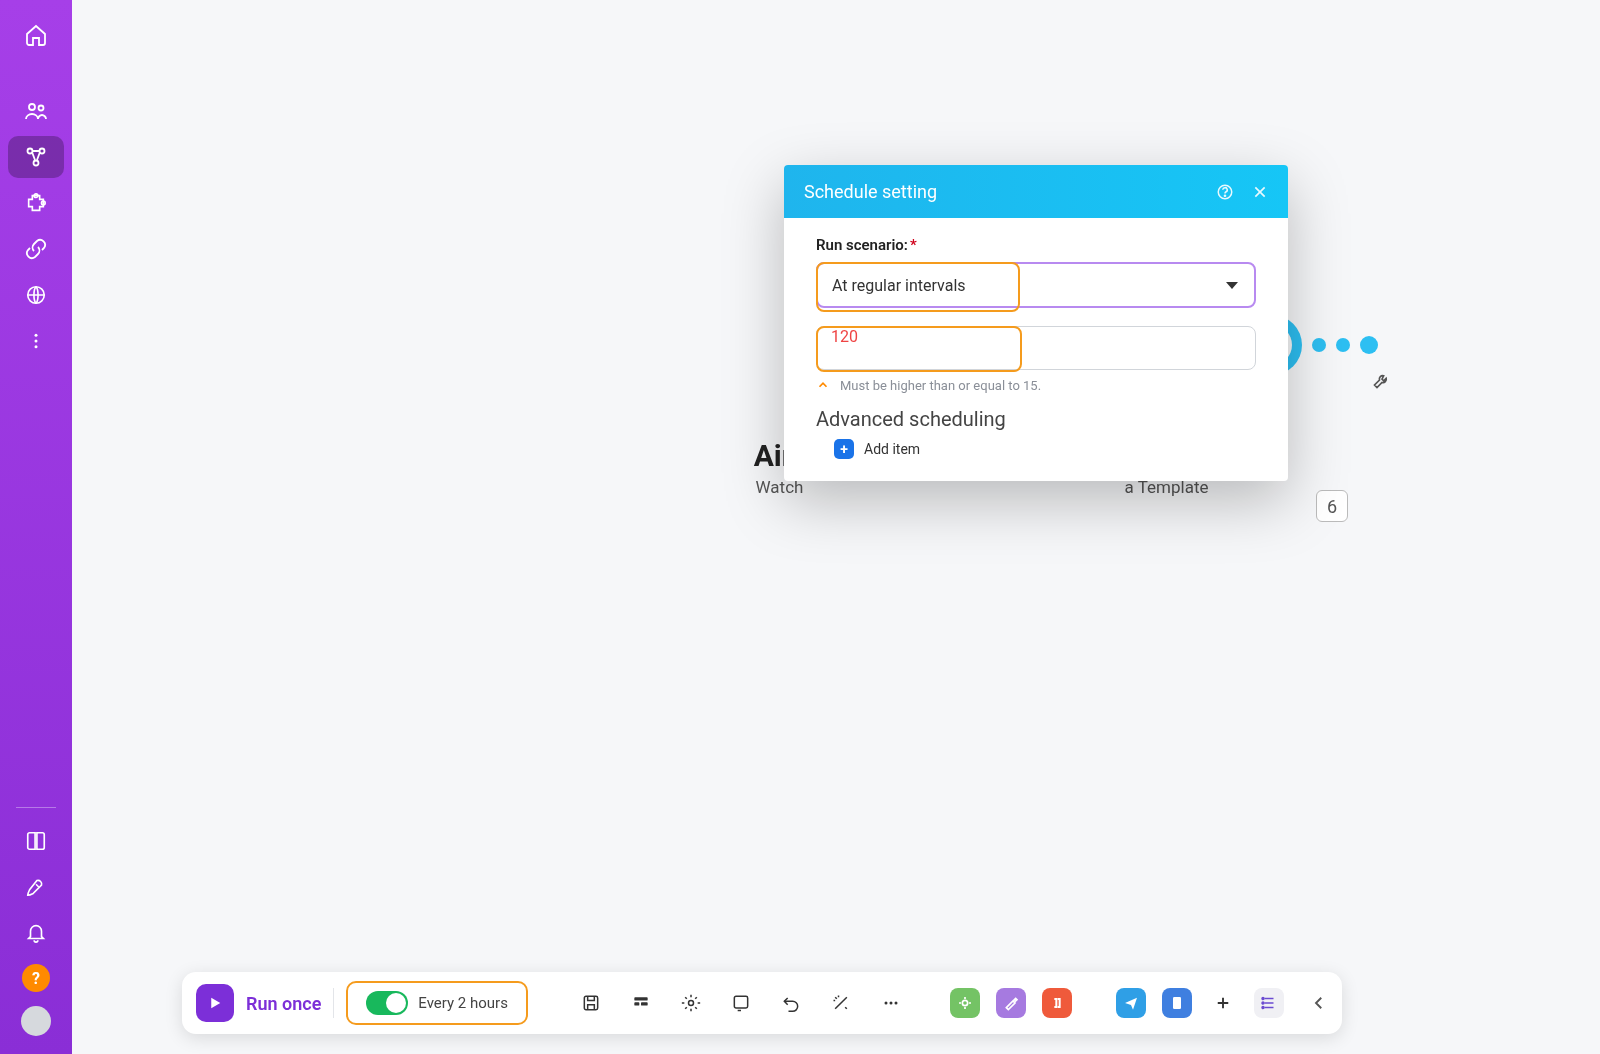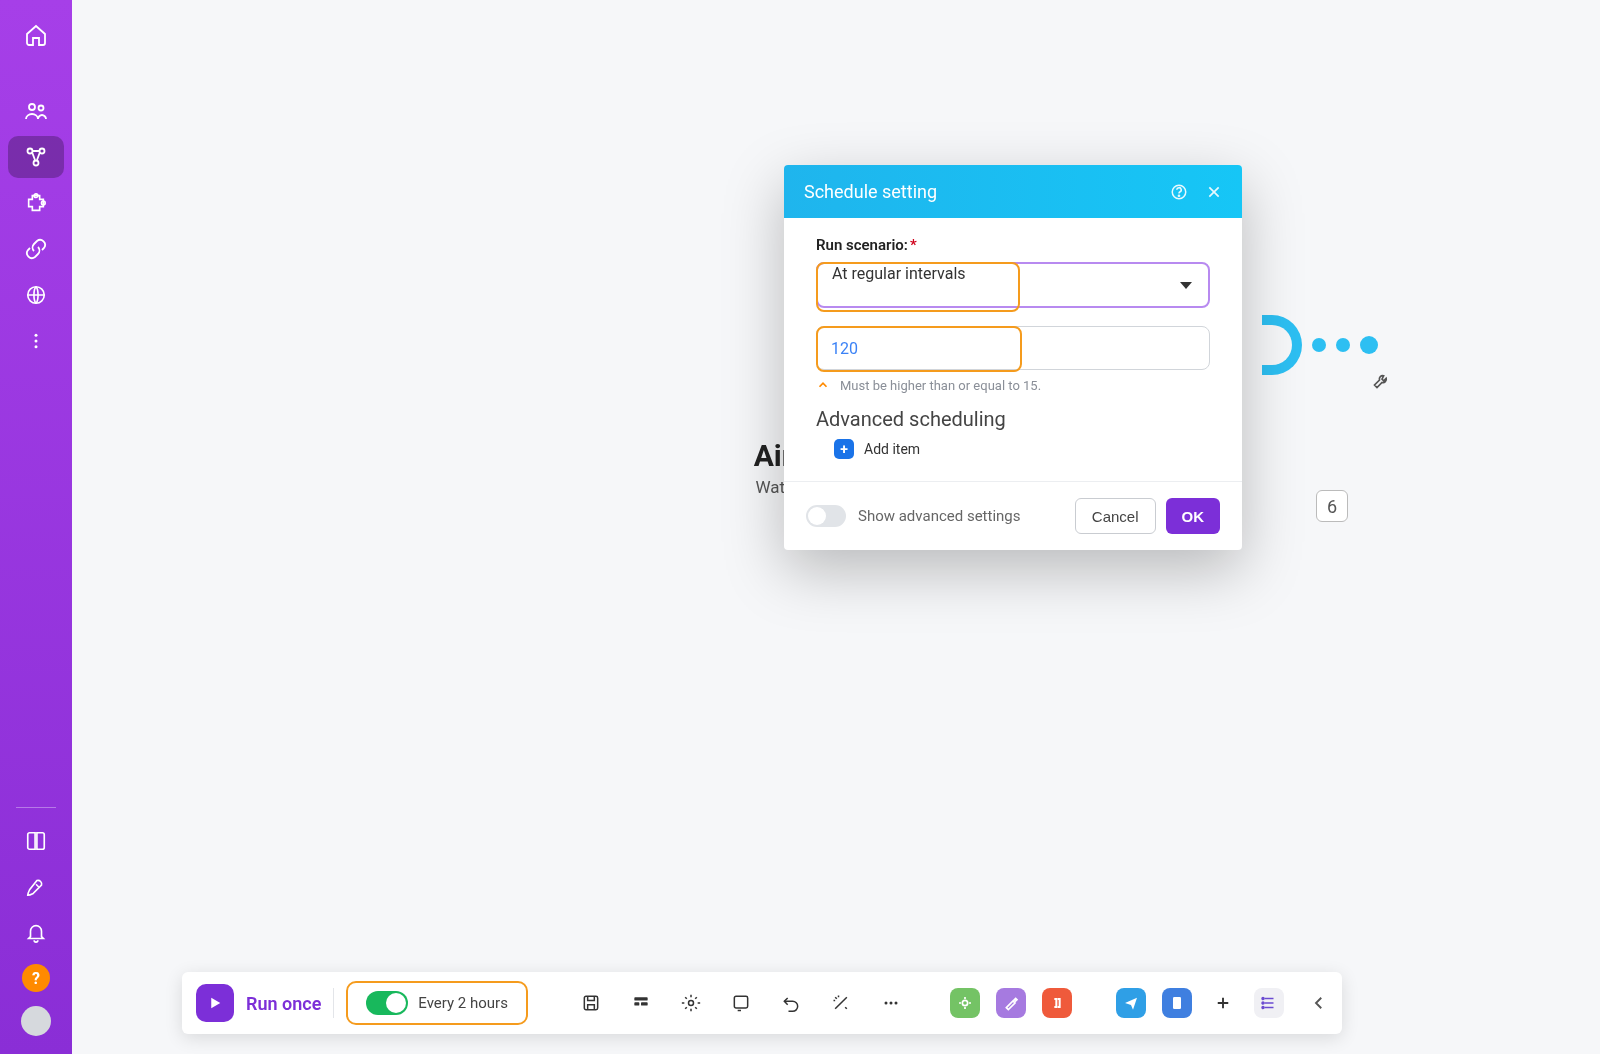--- a/index.html
+++ b/index.html
@@ -28,49 +28,49 @@
   .clock-face::after  { content:''; position:absolute; left:50%; top:50%; width:3px; height:18px; background:#1a93c4; transform-origin: bottom; transform: translate(-50%,-100%) rotate(-60deg); border-radius:2px;}
   .node-title { font-size: 30px; font-weight: 700; margin-top: 18px; color: #222; }
   .node-sub { font-size: 17px; color: #555; margin-top: 4px; }
   .node-badge { position:absolute; right:-36px; top:280px; width:32px; height:32px; border:1px solid #bbb; border-radius:6px; display:flex; align-items:center; justify-content:center; font-size:18px; color:#555; background:#fff;}
   .trail { position: absolute; left: 1190px; top: 315px; display: flex; align-items: center; gap: 10px; }
   .trail .arc { width: 40px; height: 60px; border: 10px solid #2dbff2; border-left:none; border-radius: 0 40px 40px 0; }
   .trail .dot { width: 14px; height: 14px; border-radius: 50%; background: #2dbff2; }
   .wrench { position:absolute; left:1300px; top:370px; color:#555; }
 
   
-  .modal { position: absolute; left: 712px; top: 165px; width: 458px; background: #fff; border-radius: 4px; box-shadow: 0 20px 60px rgba(0,0,0,0.25); overflow: hidden; }
+  .modal { position: absolute; left: 712px; top: 165px; width: 504px; background: #fff; border-radius: 4px; box-shadow: 0 20px 60px rgba(0,0,0,0.25); overflow: hidden; }
   .modal-head { background: linear-gradient(90deg, #1fb5ed 0%, #16c6f6 100%); color: #fff; padding: 16px 20px; display: flex; align-items: center; font-size: 18px; }
   .modal-head .sp { flex:1; }
   .modal-head .hicon { margin-left: 18px; cursor:pointer; opacity:.9; }
   .modal-body { padding: 18px 32px 6px; }
   .fld-label { font-size: 15px; font-weight: 600; color: #222; margin-bottom: 8px; }
   .req { color: #d0021b; margin-left: 2px; }
-  .select-box { position: relative; border: 2px solid #b88af0; border-radius: 8px; height: 46px; display: flex; padding: 0 14px; font-size: 16px; color:#333; }
+  .select-box { position: relative; border: 2px solid #b88af0; border-radius: 8px; height: 46px; display: flex; align-items: center; padding: 0 14px; font-size: 16px; color:#333; }
   .select-box .caret { position:absolute; right:16px; top:18px; border-left:6px solid transparent; border-right:6px solid transparent; border-top:7px solid #333; }
   .hl-orange { position:absolute; border:2px solid #f59b1d; border-radius:8px; pointer-events:none; }
   .hl1 { left:-2px; top:-2px; width:204px; height:50px; }
-  .input-box { position:relative; border:1px solid #d1d5da; border-radius:8px; height:44px; display:flex; align-items:center; padding:0 14px; font-size:16px; color:#3b82f6; margin-bottom:8px;}
+  .input-box { position:relative; border:1px solid #d1d5da; border-radius:8px; height:44px; display:flex; padding:0 14px; font-size:16px; color:#ef4444; margin-bottom:8px;}
   .hl2 { left:-1px; top:-1px; width:206px; height:46px; }
   .hint { display:flex; gap:10px; align-items:flex-start; font-size:13px; color:#8a8f98; margin:6px 0; }
   .hint-o { color:#ffb224; }
   .hint-a { color:#ff8a00; }
   .section-title { font-size:20px; color:#444; margin:14px 0 8px; }
   .add-item { display:flex; align-items:center; gap:10px; font-size:14px; color:#333; margin:4px 0 10px 18px;}
   .add-sq { width:20px; height:20px; border-radius:5px; background:#1a73e8; color:#fff; display:flex; align-items:center; justify-content:center; font-weight:700; font-size:14px;}
   .modal-foot { border-top:1px solid #eceef1; padding:16px 22px; display:flex; align-items:center; }
   .toggle-sm { width:40px; height:22px; border-radius:20px; background:#e1e4e8; position:relative; margin-right:12px; }
   .toggle-sm::after{ content:''; position:absolute; left:2px; top:2px; width:18px; height:18px; border-radius:50%; background:#fff; }
   .foot-label { font-size:15px; color:#666; flex:1; }
   .btn { height:36px; padding:0 16px; border-radius:6px; font-size:15px; cursor:pointer; }
   .btn-cancel { background:#fff; border:1px solid #c9ccd1; color:#444; margin-right:10px; }
   .btn-ok { background:#7c2fd8; border:none; color:#fff; font-weight:600; }
 
   
-  .bottombar { position:absolute; left:110px; right:258px; bottom:20px; height:62px; background:#fff; border-radius:6px; box-shadow:0 4px 18px rgba(0,0,0,0.12); display:flex; align-items:center; padding:0 14px; gap:12px; }
+  .bottombar { position:absolute; left:110px; right:258px; bottom:20px; height:62px; background:#fff; border-radius:14px; box-shadow:0 4px 18px rgba(0,0,0,0.12); display:flex; align-items:center; padding:0 14px; gap:12px; }
   .run-btn { display:flex; align-items:center; gap:12px; cursor:pointer; }
   .run-sq { width:38px; height:38px; border-radius:10px; background:#7c2fd8; display:flex; align-items:center; justify-content:center; }
   .run-txt { color:#7c2fd8; font-size:18px; font-weight:600; }
   .vdiv { width:1px; height:30px; background:#e3e5e9; }
   .sched-pill { display:flex; align-items:center; gap:10px; border:2px solid #f59b1d; border-radius:10px; height:44px; padding:0 18px; }
   .tg-on { width:42px; height:24px; border-radius:20px; background:#18b85c; position:relative; }
   .tg-on::after{content:''; position:absolute; right:2px; top:2px; width:20px; height:20px; border-radius:50%; background:#fff;}
   .sched-txt { font-size:15px; color:#444; }
   .bb-icon { width:26px; height:26px; display:flex; align-items:center; justify-content:center; color:#333; cursor:pointer; margin:0 6px; }
   .bb-flex { flex:1; }
@@ -228,26 +228,20 @@
         <span>Must be higher than or equal to 15.</span>
       </div>
 
       <div class="section-title">Advanced scheduling</div>
       <div class="add-item">
         <span class="add-sq">+</span>
         <span>Add item</span>
       </div>
       <div style="height:6px"></div>
     </div>
-    <div class="modal-foot">
-      <div class="toggle-sm"></div>
-      <span class="foot-label">Show advanced settings</span>
-      <button class="btn btn-cancel">Cancel</button>
-      <button class="btn btn-ok">OK</button>
-    </div>
   </div>
 
   <div class="bottombar">
     <div class="run-btn">
       <div class="run-sq">
         <svg width="18" height="18" viewBox="0 0 24 24" fill="#fff">
             <path d="M7 5v14l12-7z"></path>
           </svg>
       </div>
       <span class="run-txt">Run once</span>

